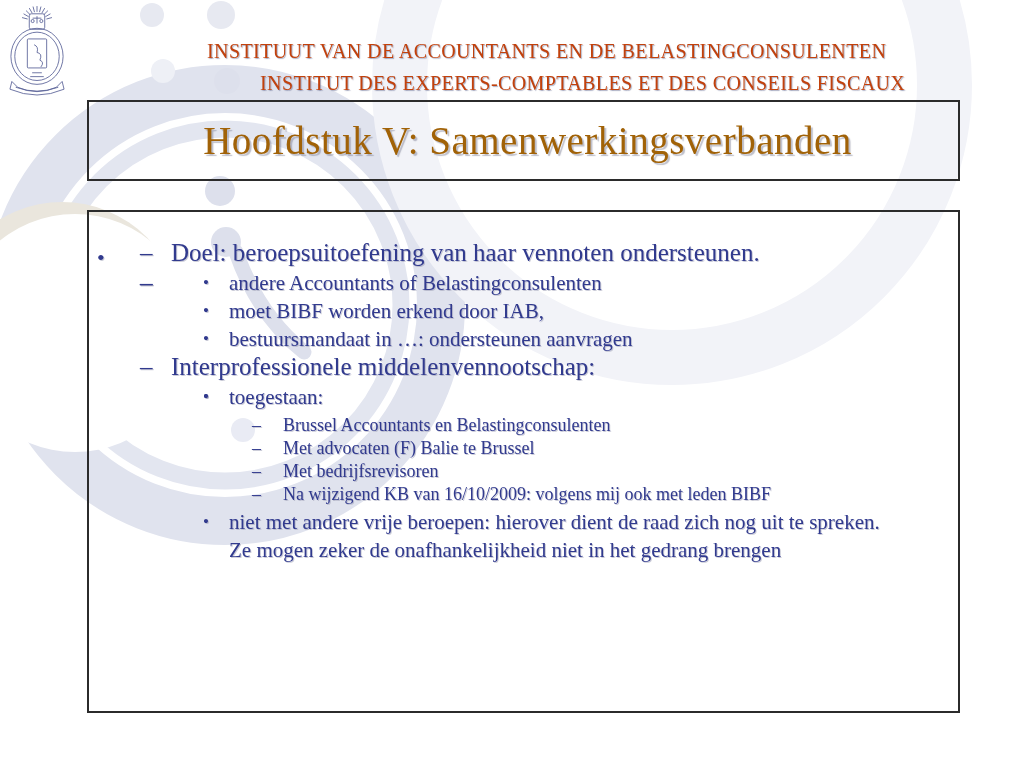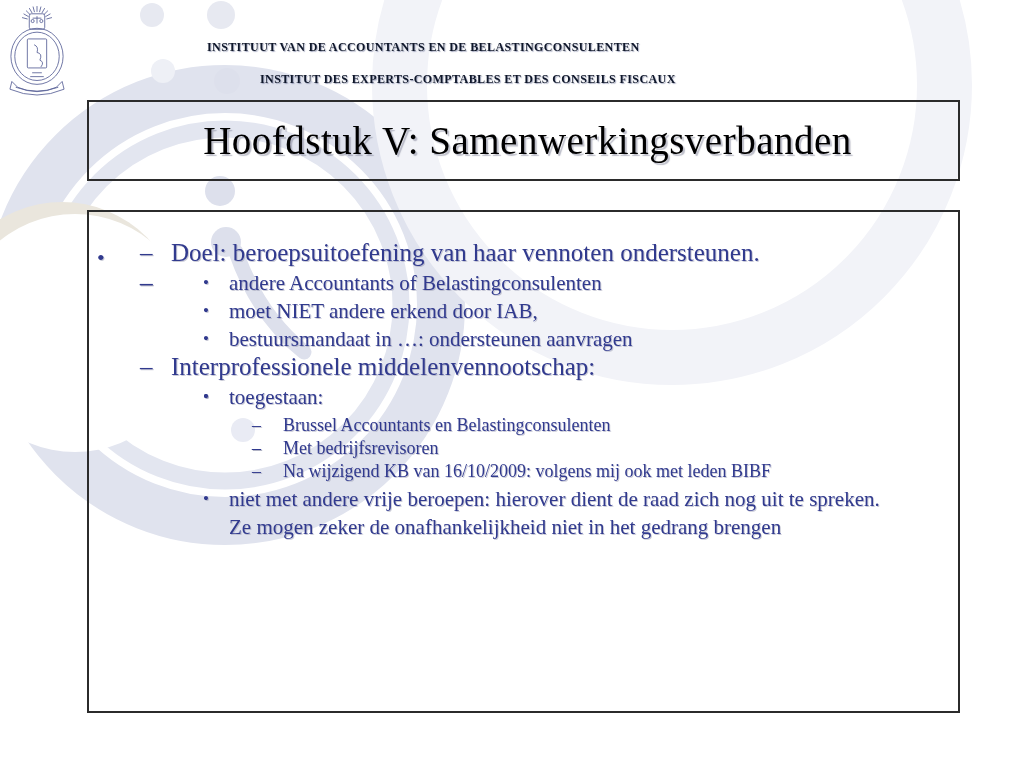--- a/index.html
+++ b/index.html
@@ -15,35 +15,35 @@
   .ring-right {
     position:absolute; left:372px; top:-215px; width:600px; height:600px;
     border-radius:50%; border:55px solid #f2f3f8; background:transparent;
   }
 
   
   .logo { position:absolute; left:8px; top:3px; width:58px; height:97px; }
 
   
   .hdr-line {
-    position:absolute; font-weight:bold; font-size:12px; letter-spacing:0.4px;
-    color:#0f172a; text-shadow:1px 1px 1px rgba(108,115,152,0.6);
+    position:absolute; font-weight:normal; font-size:20px; letter-spacing:0.4px;
+    color:#c2410c; text-shadow:1px 1px 1px rgba(108,115,152,0.6);
     white-space:nowrap;
   }
   .hdr1 { left:207px; top:40px; }
   .hdr2 { left:260px; top:72px; }
 
   
   .title-box {
     position:absolute; left:87px; top:100px; width:873px; height:81px;
     border:2px solid #2b2b2b; background:transparent;
     display:flex; align-items:center; justify-content:center;
   }
   .title-text {
-    font-size:39px; color:#000000; letter-spacing:0.5px; white-space:nowrap;
+    font-size:39px; color:#a16207; letter-spacing:0.5px; white-space:nowrap;
     text-shadow:2px 2px 1px rgba(125,128,150,0.5);
     margin-left:8px;
   }
 
   
   .content-box {
     position:absolute; left:87px; top:210px; width:873px; height:503px;
     border:2px solid #2b2b2b; background:transparent;
   }
   .blist { position:absolute; left:0; top:0; width:100%; padding:26px 20px 0 0; }
@@ -121,26 +121,26 @@
     <span class="title-text">Hoofdstuk V: Samenwerkingsverbanden</span>
   </div>
 
   <div class="content-box">
     <div class="blist">
         <div class="item lvl1"><span class="marker">•</span></div>
         <div class="item lvl2"><span class="marker">–</span><span>Doel: beroepsuitoefening van haar vennoten ondersteunen.</span></div>
         <div class="item lvl2"><span class="marker">–</span></div>
         <div class="item lvl2"><span class="marker">–</span></div>
         <div class="item lvl3"><span class="marker">•</span><span>andere Accountants of Belastingconsulenten</span></div>
-        <div class="item lvl3"><span class="marker">•</span><span>moet NIET andere erkend door IAB,</span></div>
+        <div class="item lvl3"><span class="marker">•</span><span>moet BIBF worden erkend door IAB,</span></div>
         <div class="item lvl3"><span class="marker">•</span><span>bestuursmandaat in …: ondersteunen aanvragen</span></div>
         <div class="item lvl2"><span class="marker">–</span><span>Interprofessionele middelenvennootschap:</span></div>
         <div class="item lvl3"><span class="marker">•</span></div>
         <div class="item lvl3"><span class="marker">•</span><span>toegestaan:</span></div>
         <div class="item lvl4"><span class="marker">–</span><span>Brussel Accountants en Belastingconsulenten</span></div>
-        <div class="item lvl4"><span class="marker">–</span></div>
+        <div class="item lvl4"><span class="marker">–</span><span>Met advocaten (F) Balie te Brussel</span></div>
         <div class="item lvl4"><span class="marker">–</span><span>Met bedrijfsrevisoren</span></div>
         <div class="item lvl4"><span class="marker">–</span><span>Na wijzigend KB van 16/10/2009: volgens mij ook met leden BIBF</span></div>
         <div class="item lvl3 wrap"><span class="marker">•</span><span>niet met andere vrije beroepen: hierover dient de raad zich nog uit te spreken. Ze mogen zeker de onafhankelijkheid niet in het gedrang brengen</span></div>
       </div>
   </div>
 
 </div>
 
 </body></html>

